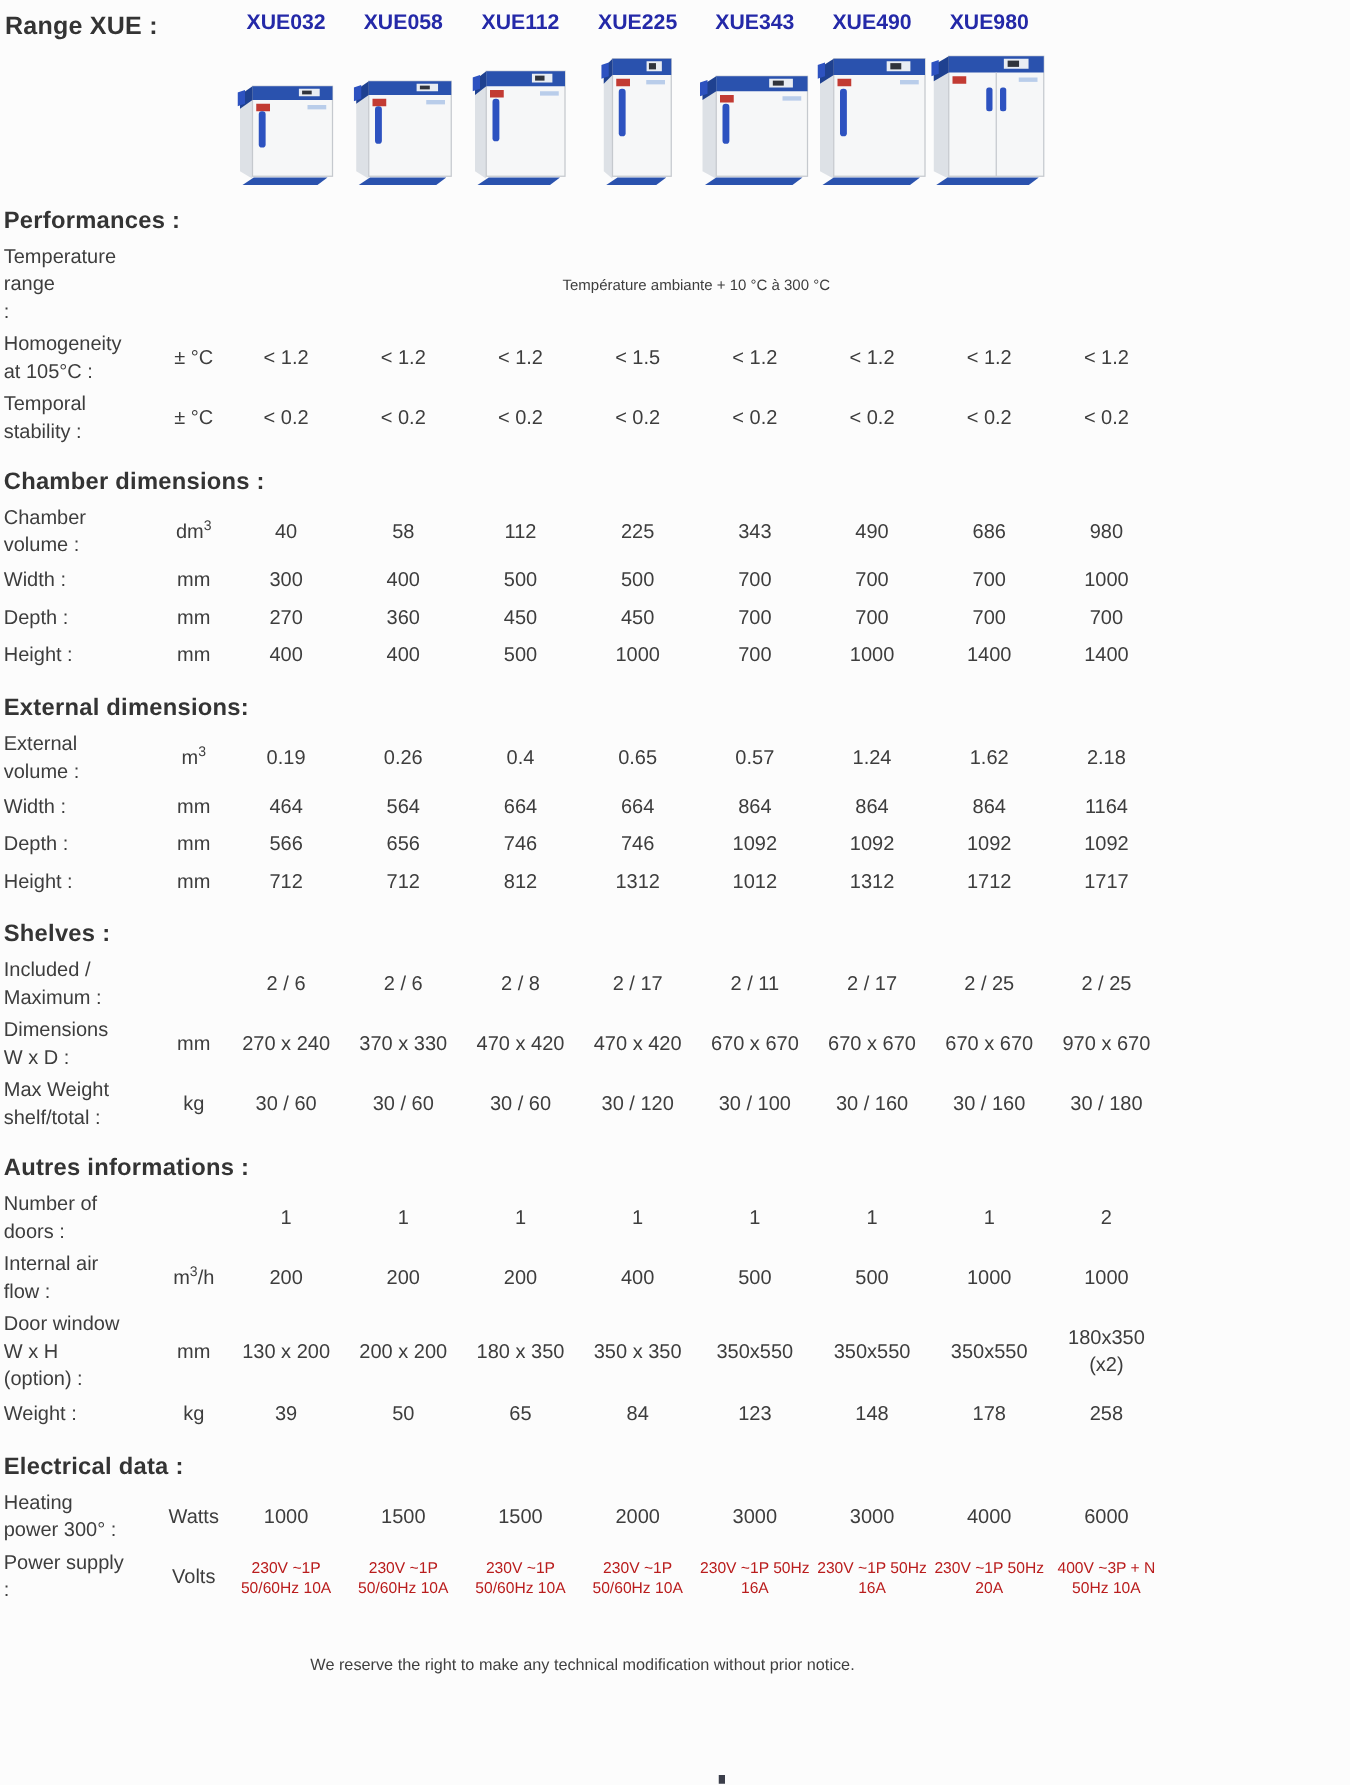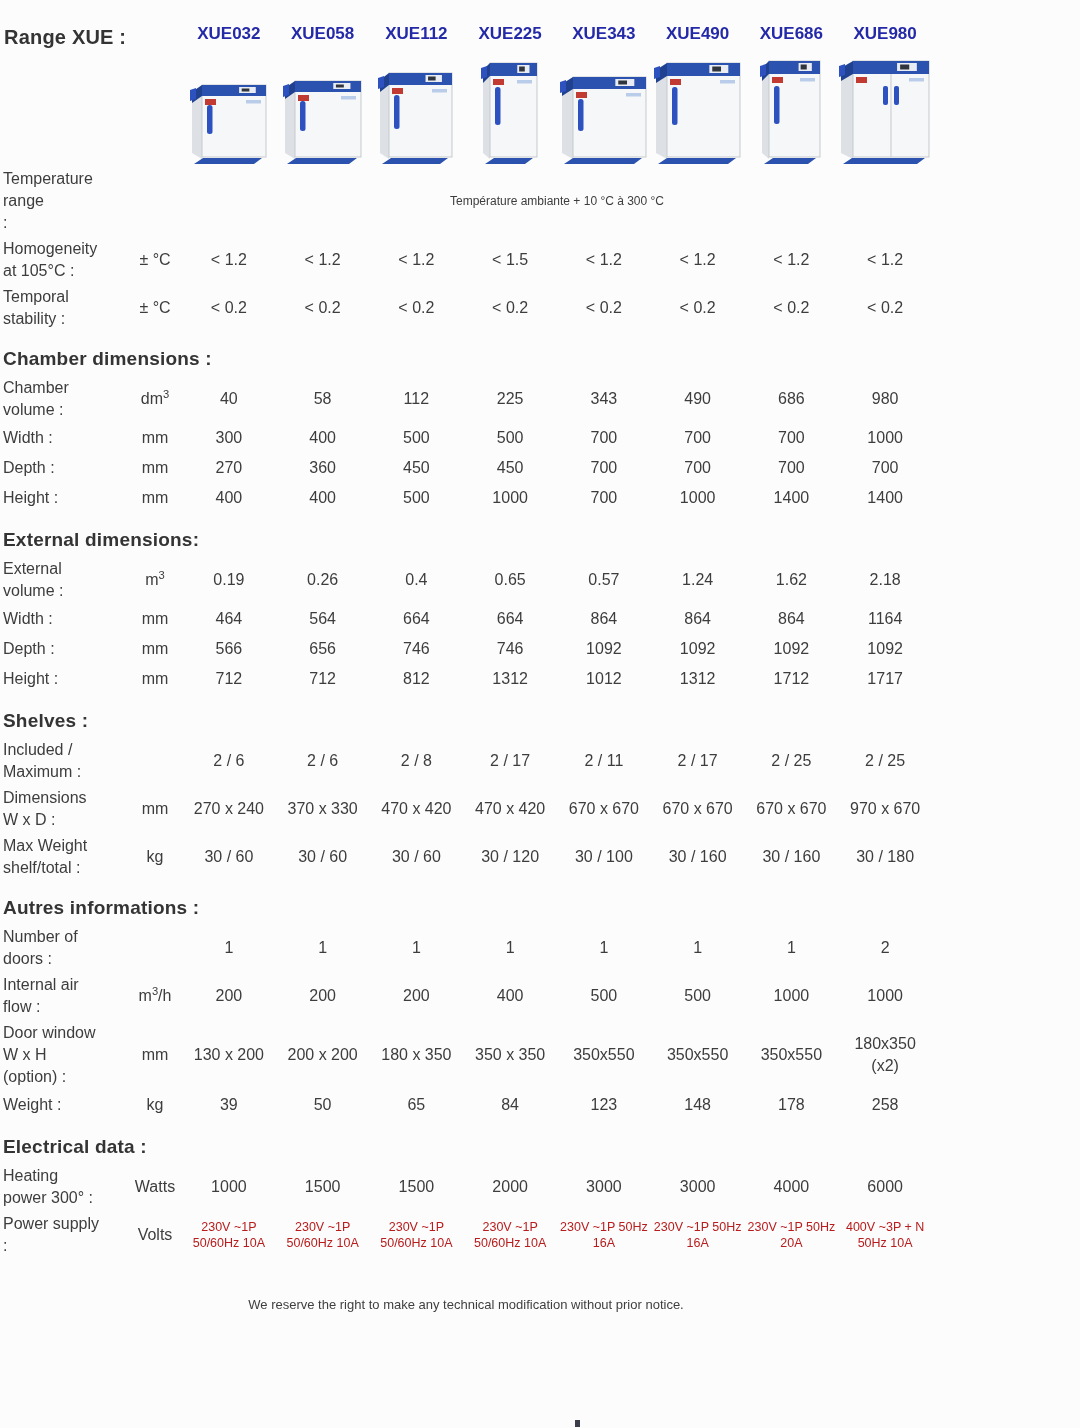--- a/index.html
+++ b/index.html
@@ -1,21 +1,21 @@
 <!DOCTYPE html>
 <html><head>
 <meta charset="utf-8">
 <style>
   html,body{margin:0;padding:0;}
   body{
     width:1080px;height:1428px;overflow:hidden;position:relative;
     background:#fcfcfc;color:#3d3d3d;
     font-family:"Liberation Sans","DejaVu Sans",sans-serif;
   }
-  .page{width:932px;height:1428px;position:relative;padding-top:20px;box-sizing:border-box;}
+  .page{width:932px;height:1428px;position:relative;padding-top:4px;box-sizing:border-box;}
 
   
   .range-row{display:grid;grid-template-columns:182px repeat(8,1fr);align-items:start;}
   .range-label{font-size:20px;font-weight:bold;color:#343434;padding:6px 0 0 4px;letter-spacing:.2px;}
   .product-col{display:flex;flex-direction:column;align-items:center;text-align:right;}
   .product-name{font-size:17px;font-weight:bold;color:#2429a8;margin:4px 0 6px 0;}
   .product-img{height:116px;display:flex;align-items:flex-end;justify-content:center;}
 
   
   .section-heading{font-size:19px;line-height:23px;font-weight:bold;color:#343434;
@@ -136,38 +136,20 @@
             <polygon points="2,14 13,7 13,103 2,97" fill="#dde1e6"></polygon>
             <rect x="13" y="7" width="73" height="94" fill="#f6f7f8" stroke="#c5c9ce" stroke-width="1"></rect>
             <rect x="13" y="7" width="73" height="13" fill="#2a52ae"></rect>
             <polygon points="2,14 13,7 13,20 2,27" fill="#1f4190"></polygon>
             <rect x="55.339999999999996" y="9" width="18.98" height="8" fill="#e9edf3"></rect>
             <rect x="58.26" y="10.5" width="8.76" height="5" fill="#30343c"></rect>
             <rect x="16" y="23" width="11" height="6" fill="#c23b33"></rect>
             <rect x="66" y="24" width="15" height="3.5" fill="#b9cdea"></rect>
             <rect x="18" y="31" width="5.5" height="38" rx="2.5" fill="#2d52c0"></rect>
             <polygon points="4,108 13,102 82,102 74,108" fill="#2a52ae"></polygon>
-            <polygon points="0,12 6,10 6,21 0,23" fill="#2d52c0"></polygon>
-          </svg>
-        </div>
-      </div>
-      <div class="product-col">
-        <div class="product-name">XUE686</div>
-        <div class="product-img">
-          <svg width="62" height="112" viewBox="0 0 62 112" xmlns="http://www.w3.org/2000/svg">
-            <polygon points="2,14 9,7 9,105 2,99" fill="#dde1e6"></polygon>
-            <rect x="9" y="7" width="51" height="96" fill="#f6f7f8" stroke="#c5c9ce" stroke-width="1"></rect>
-            <rect x="9" y="7" width="51" height="13" fill="#2a52ae"></rect>
-            <polygon points="2,14 9,7 9,20 2,27" fill="#1f4190"></polygon>
-            <rect x="38.58" y="9" width="13.26" height="8" fill="#e9edf3"></rect>
-            <rect x="40.620000000000005" y="10.5" width="6.12" height="5" fill="#30343c"></rect>
-            <rect x="12" y="23" width="11" height="6" fill="#c23b33"></rect>
-            <rect x="40" y="24" width="15" height="3.5" fill="#b9cdea"></rect>
-            <rect x="14" y="32" width="5.5" height="38" rx="2.5" fill="#2d52c0"></rect>
-            <polygon points="4,110 13,104 56,104 48,110" fill="#2a52ae"></polygon>
             <polygon points="0,12 6,10 6,21 0,23" fill="#2d52c0"></polygon>
           </svg>
         </div>
       </div>
       <div class="product-col">
         <div class="product-name">XUE980</div>
         <div class="product-img">
           <svg width="92" height="112" viewBox="0 0 92 112" xmlns="http://www.w3.org/2000/svg">
             <polygon points="2,14 14,7 14,105 2,99" fill="#dde1e6"></polygon>
             <rect x="14" y="7" width="76" height="96" fill="#f6f7f8" stroke="#c5c9ce" stroke-width="1"></rect>
@@ -181,20 +163,21 @@
             <rect x="44" y="32" width="5" height="19" rx="2" fill="#2d52c0"></rect>
             <rect x="55" y="32" width="5" height="19" rx="2" fill="#2d52c0"></rect>
             <polygon points="4,110 13,104 86,104 78,110" fill="#2a52ae"></polygon>
             <polygon points="0,12 6,10 6,21 0,23" fill="#2d52c0"></polygon>
           </svg>
         </div>
       </div>
     </header>
 
   <main id="sections">
+      <div class="section-heading">Performances :</div>
       <div class="row">
         <div class="row-label">Temperature range<br>:</div>
         <div class="row-unit"></div>
         <div class="span8">Température ambiante + 10 °C à 300 °C</div>
       </div>
       <div class="row">
         <div class="row-label">Homogeneity<br>at 105°C :</div>
         <div class="row-unit">± °C</div>
         <div class="cell">&lt; 1.2</div>
         <div class="cell">&lt; 1.2</div>

